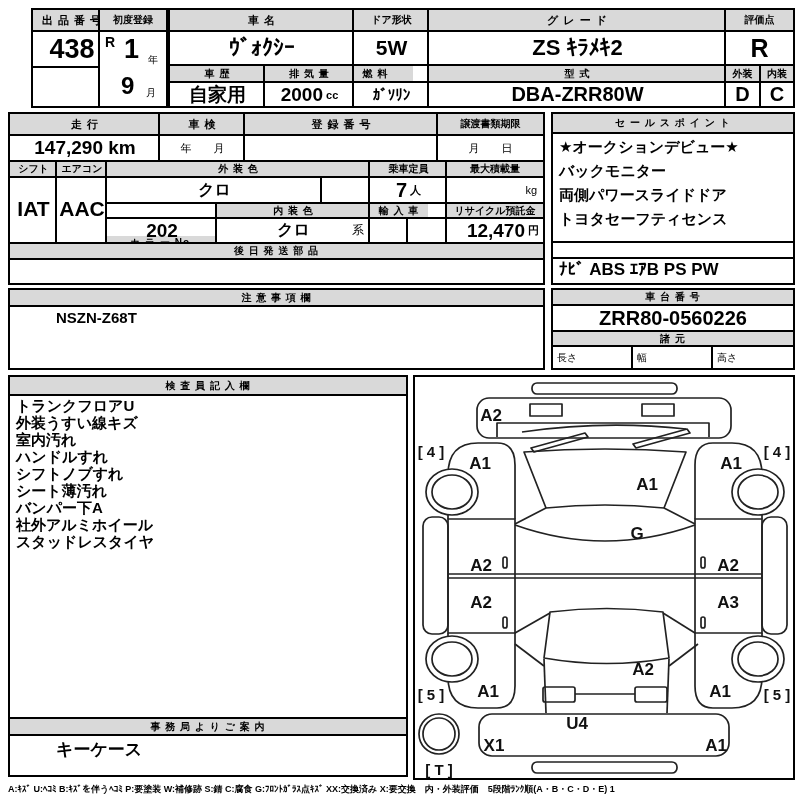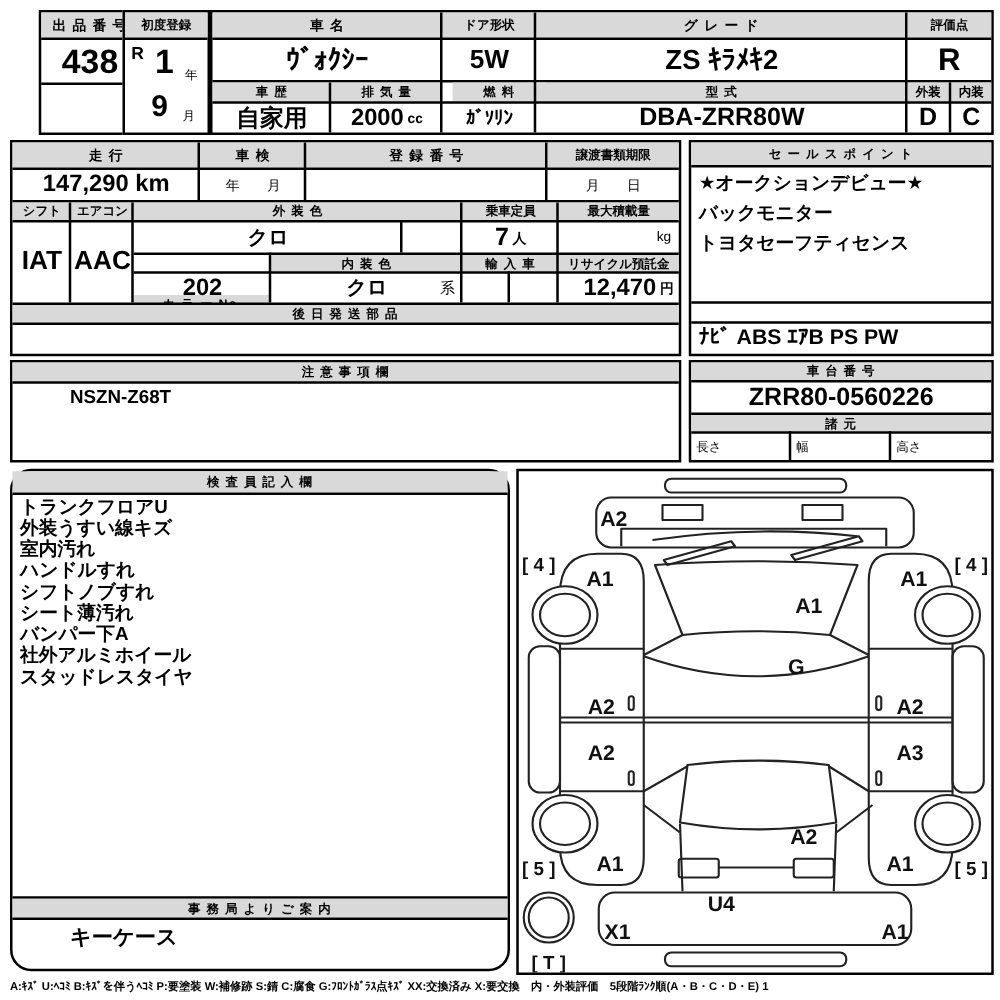--- a/index.html
+++ b/index.html
@@ -48,21 +48,21 @@
     <div class="cell hdr" style="left:259px;top:0;width:297px;height:20px;">グ レ ー ド</div>
     <div class="cell hdr sm" style="left:556px;top:0;width:67px;height:20px;letter-spacing:0;">評価点</div>
     <div class="h" style="left:0;top:20px;width:623px;"></div>
     <div class="cell val" style="left:0;top:22px;width:184px;height:32px;font-size:22px;">ｳﾞｫｸｼｰ</div>
     <div class="cell val" style="left:184px;top:22px;width:75px;height:32px;font-size:21px;">5W</div>
     <div class="cell val" style="left:259px;top:22px;width:297px;height:32px;font-size:22px;">ZS ｷﾗﾒｷ2</div>
     <div class="cell val" style="left:556px;top:22px;width:67px;height:32px;font-size:25px;">R</div>
     <div class="h" style="left:0;top:54px;width:623px;"></div>
     <div class="cell hdr sm" style="left:0;top:56px;width:95px;height:15px;">車 歴</div>
     <div class="cell hdr sm" style="left:95px;top:56px;width:89px;height:15px;">排 気 量</div>
-    <div class="cell hdr sm" style="left:192px;top:56px;width:75px;height:15px;">燃 料</div>
+    <div class="cell hdr sm" style="left:168px;top:56px;width:75px;height:15px;">燃 料</div>
     <div class="cell hdr sm" style="left:259px;top:56px;width:297px;height:15px;">型 式</div>
     <div class="cell hdr sm" style="left:556px;top:56px;width:33px;height:15px;letter-spacing:0;">外装</div>
     <div class="cell hdr sm" style="left:591px;top:56px;width:32px;height:15px;letter-spacing:0;">内装</div>
     <div class="h" style="left:0;top:71px;width:623px;"></div>
     <div class="cell val" style="left:0;top:73px;width:95px;height:23px;font-size:19px;">自家用</div>
     <div class="cell" style="left:95px;top:73px;width:89px;height:23px;">
       <span class="val" style="font-size:19px;">2000</span>
       <span class="unit">cc</span>
     </div>
     <div class="cell val" style="left:184px;top:73px;width:75px;height:23px;font-size:15px;">ｶﾞｿﾘﾝ</div>
@@ -100,21 +100,21 @@
     <div class="cell val" style="left:47px;top:62px;width:50px;height:66px;font-size:21px;">AAC</div>
     <div class="cell val" style="left:97px;top:64px;width:215px;height:24px;font-size:16px;">クロ</div>
     <div class="cell" style="left:360px;top:64px;width:77px;height:24px;">
       <span class="val" style="font-size:20px;">7</span>
       <span class="unit">人</span>
     </div>
     <div class="cell right" style="left:437px;top:64px;width:90px;height:24px;font-size:11px;">kg</div>
     <div class="h" style="left:97px;top:88px;width:436px;"></div>
     <div class="cell hdr sm" style="left:97px;top:90px;width:110px;height:13px;margin-top:32px;">カ ラ ー No.</div>
     <div class="cell hdr sm" style="left:207px;top:90px;width:153px;height:13px;">内 装 色</div>
-    <div class="cell hdr sm" style="left:360px;top:90px;width:77px;height:13px;">輸 入 車</div>
+    <div class="cell hdr sm" style="left:360px;top:90px;width:58px;height:13px;">輸 入 車</div>
     <div class="cell hdr sm" style="left:437px;top:90px;width:96px;height:13px;letter-spacing:0;">リサイクル預託金</div>
     <div class="h" style="left:97px;top:103px;width:436px;"></div>
     <div class="cell val" style="left:97px;top:105px;width:110px;height:23px;font-size:19px;">202</div>
     <div class="cell val" style="left:207px;top:105px;width:153px;height:23px;font-size:16px;">
       <span>クロ</span>
       <span style="position:absolute;right:6px;font-size:12px;font-weight:normal;">系</span>
     </div>
     <div class="cell" style="left:360px;top:105px;width:38px;height:23px;"></div>
     <div class="cell right" style="left:437px;top:105px;width:92px;height:23px;">
       <span class="val" style="font-size:19px;">12,470</span>
@@ -132,20 +132,21 @@
     <div class="h" style="left:0;top:144px;width:533px;"></div>
     <div class="cell" style="left:0;top:146px;width:533px;height:23px;"></div>
   </div>
 
   <div class="box" style="left:551px;top:112px;width:244px;height:173px;">
     <div class="cell hdr sm" style="left:0;top:0;width:240px;height:18px;">セ ー ル ス ポ イ ン ト</div>
     <div class="h" style="left:0;top:18px;width:240px;"></div>
     <div class="lines" style="position:absolute;left:6px;top:21px;font-size:15px;font-weight:bold;line-height:24px;">
       <div>★オークションデビュー★</div>
       <div>バックモニター</div>
+      <div>両側パワースライドドア</div>
       <div>トヨタセーフティセンス</div>
     </div>
     <div class="h" style="left:0;top:127px;width:240px;"></div>
     <div class="h" style="left:0;top:143px;width:240px;"></div>
     <div class="cell val left" style="left:6px;top:145px;width:230px;height:22px;font-size:17px;">ﾅﾋﾞ ABS ｴｱB PS PW</div>
   </div>
 
   <div class="box" style="left:8px;top:288px;width:537px;height:82px;">
     <div class="cell hdr sm" style="left:0;top:0;width:533px;height:15px;">注 意 事 項 欄</div>
     <div class="h" style="left:0;top:15px;width:533px;"></div>
@@ -159,21 +160,21 @@
     <div class="h" style="left:0;top:40px;width:240px;"></div>
     <div class="cell hdr sm" style="left:0;top:42px;width:240px;height:13px;">諸 元</div>
     <div class="h" style="left:0;top:55px;width:240px;"></div>
     <div class="cell left" style="left:0;top:57px;width:80px;height:21px;font-size:10px;padding-left:4px;">長さ</div>
     <div class="cell left" style="left:80px;top:57px;width:80px;height:21px;font-size:10px;padding-left:4px;">幅</div>
     <div class="cell left" style="left:160px;top:57px;width:80px;height:21px;font-size:10px;padding-left:4px;">高さ</div>
     <div class="v" style="left:78px;top:55px;height:23px;"></div>
     <div class="v" style="left:158px;top:55px;height:23px;"></div>
   </div>
 
-  <div class="box" style="left:8px;top:375px;width:400px;height:402px;border-radius:17px;">
+  <div class="box" style="left:8px;top:375px;width:400px;height:402px;">
     <div class="cell hdr sm" style="left:0;top:0;width:396px;height:17px;">検 査 員 記 入 欄</div>
     <div class="h" style="left:0;top:17px;width:396px;"></div>
     <div class="lines" style="position:absolute;left:6px;top:20px;font-size:15px;font-weight:bold;line-height:17px;">
       <div>トランクフロアU</div>
       <div>外装うすい線キズ</div>
       <div>室内汚れ</div>
       <div>ハンドルすれ</div>
       <div>シフトノブすれ</div>
       <div>シート薄汚れ</div>
       <div>バンパー下A</div>

